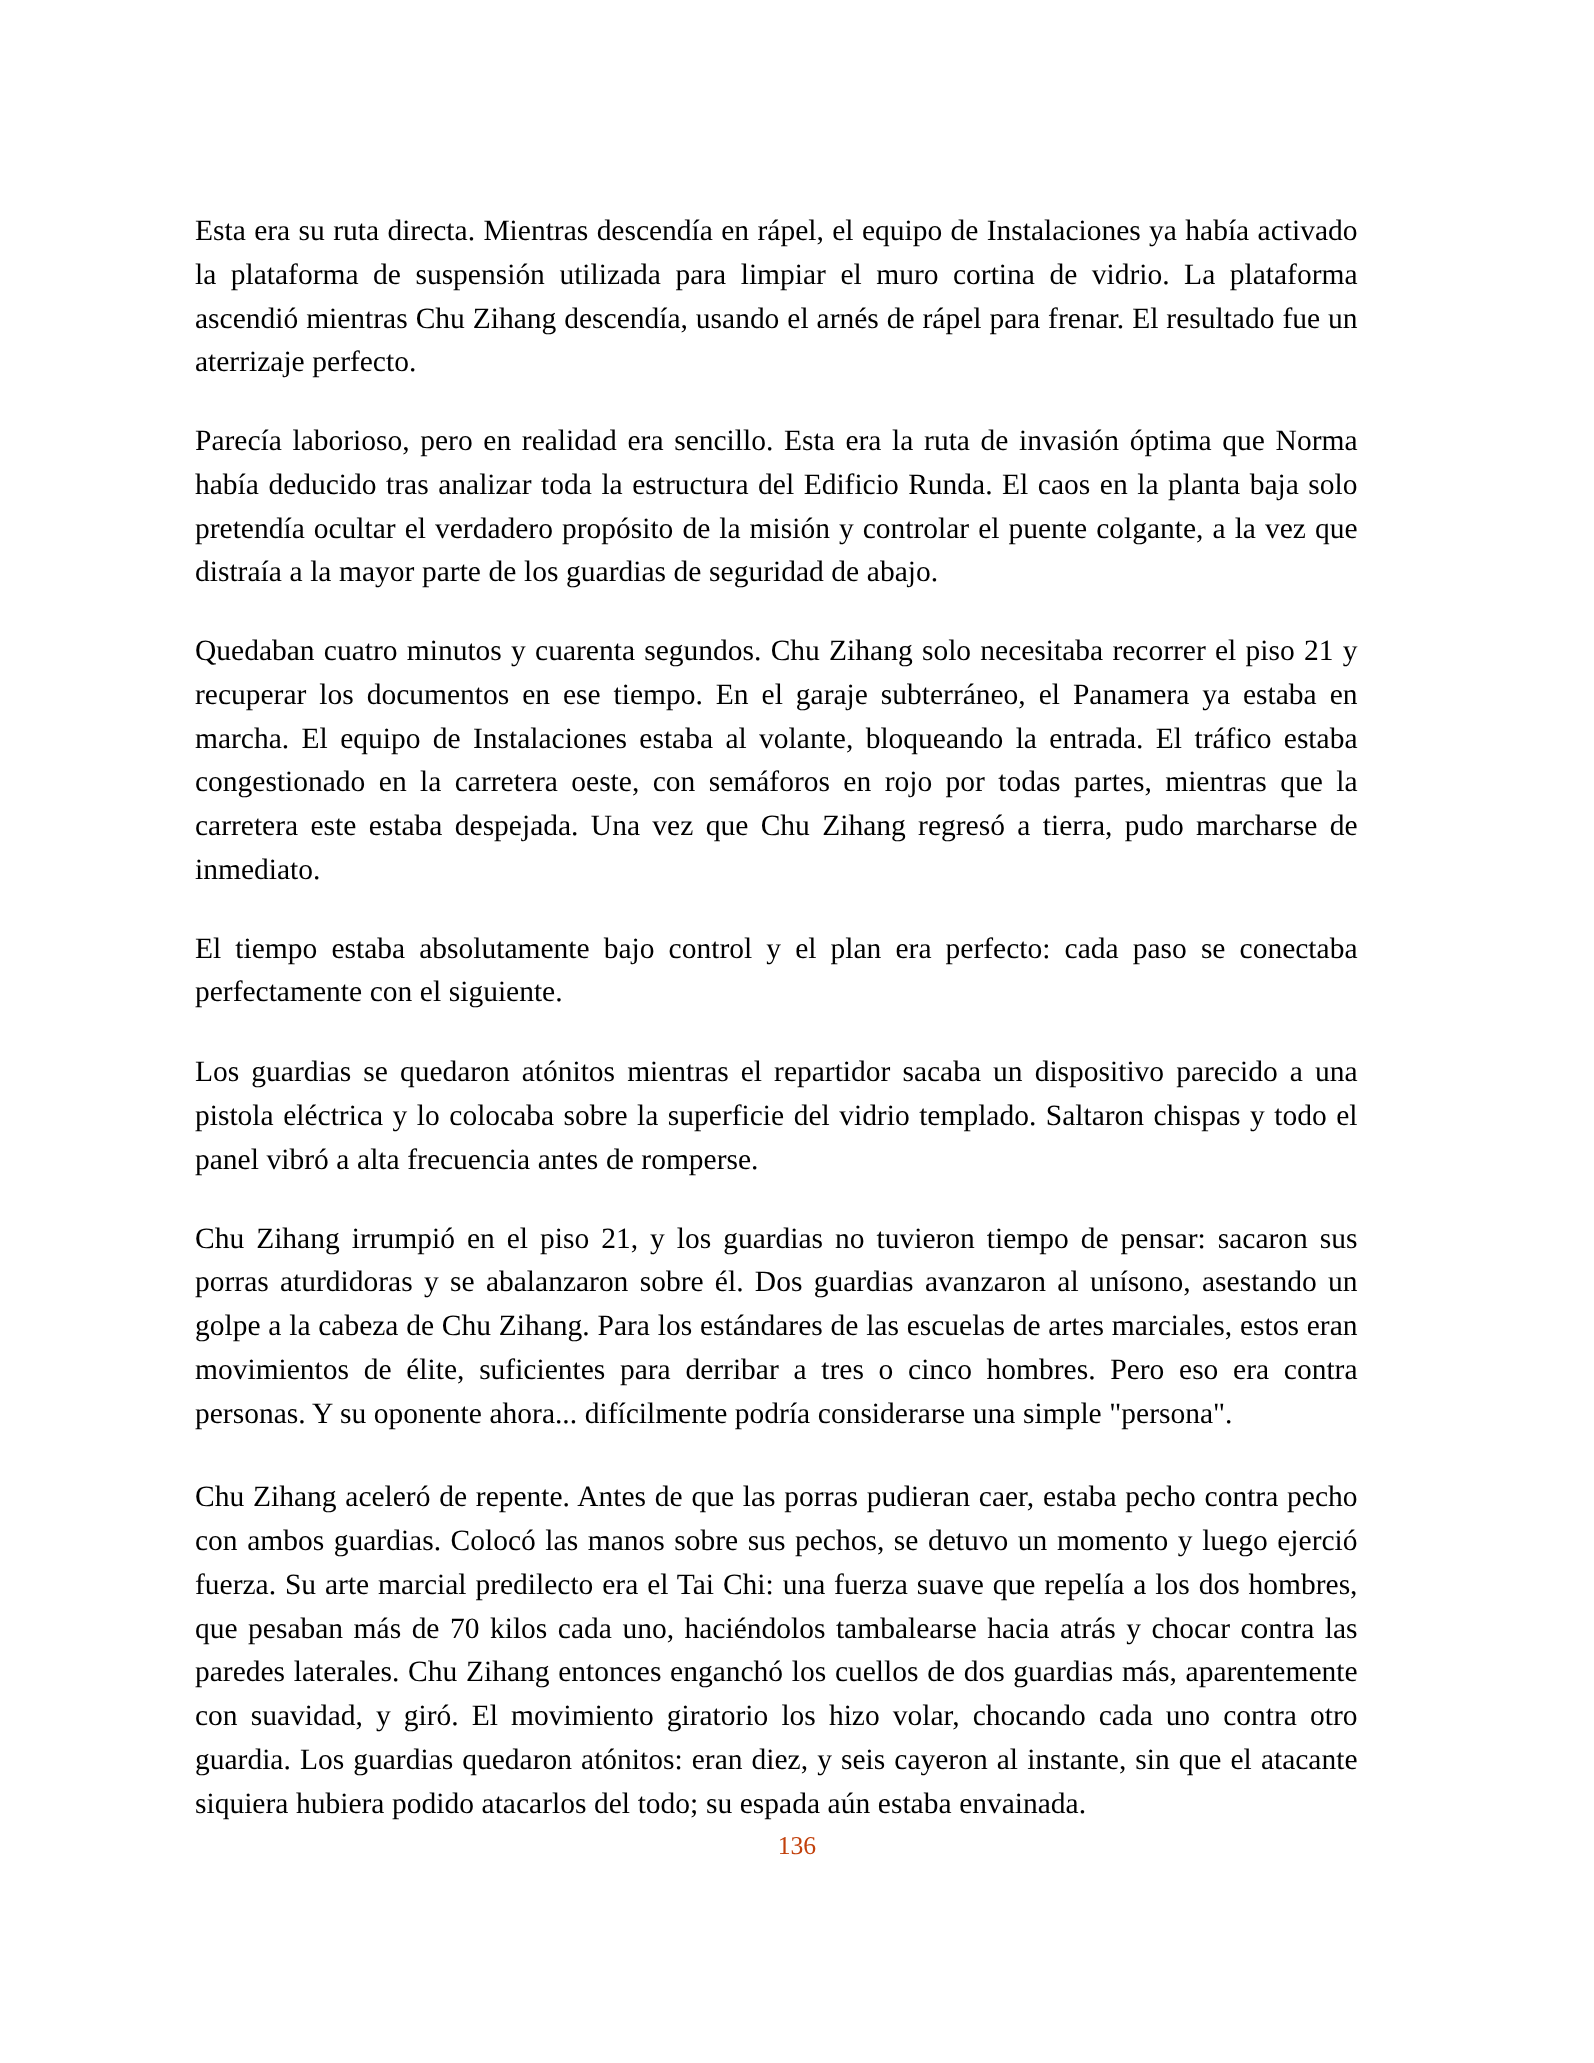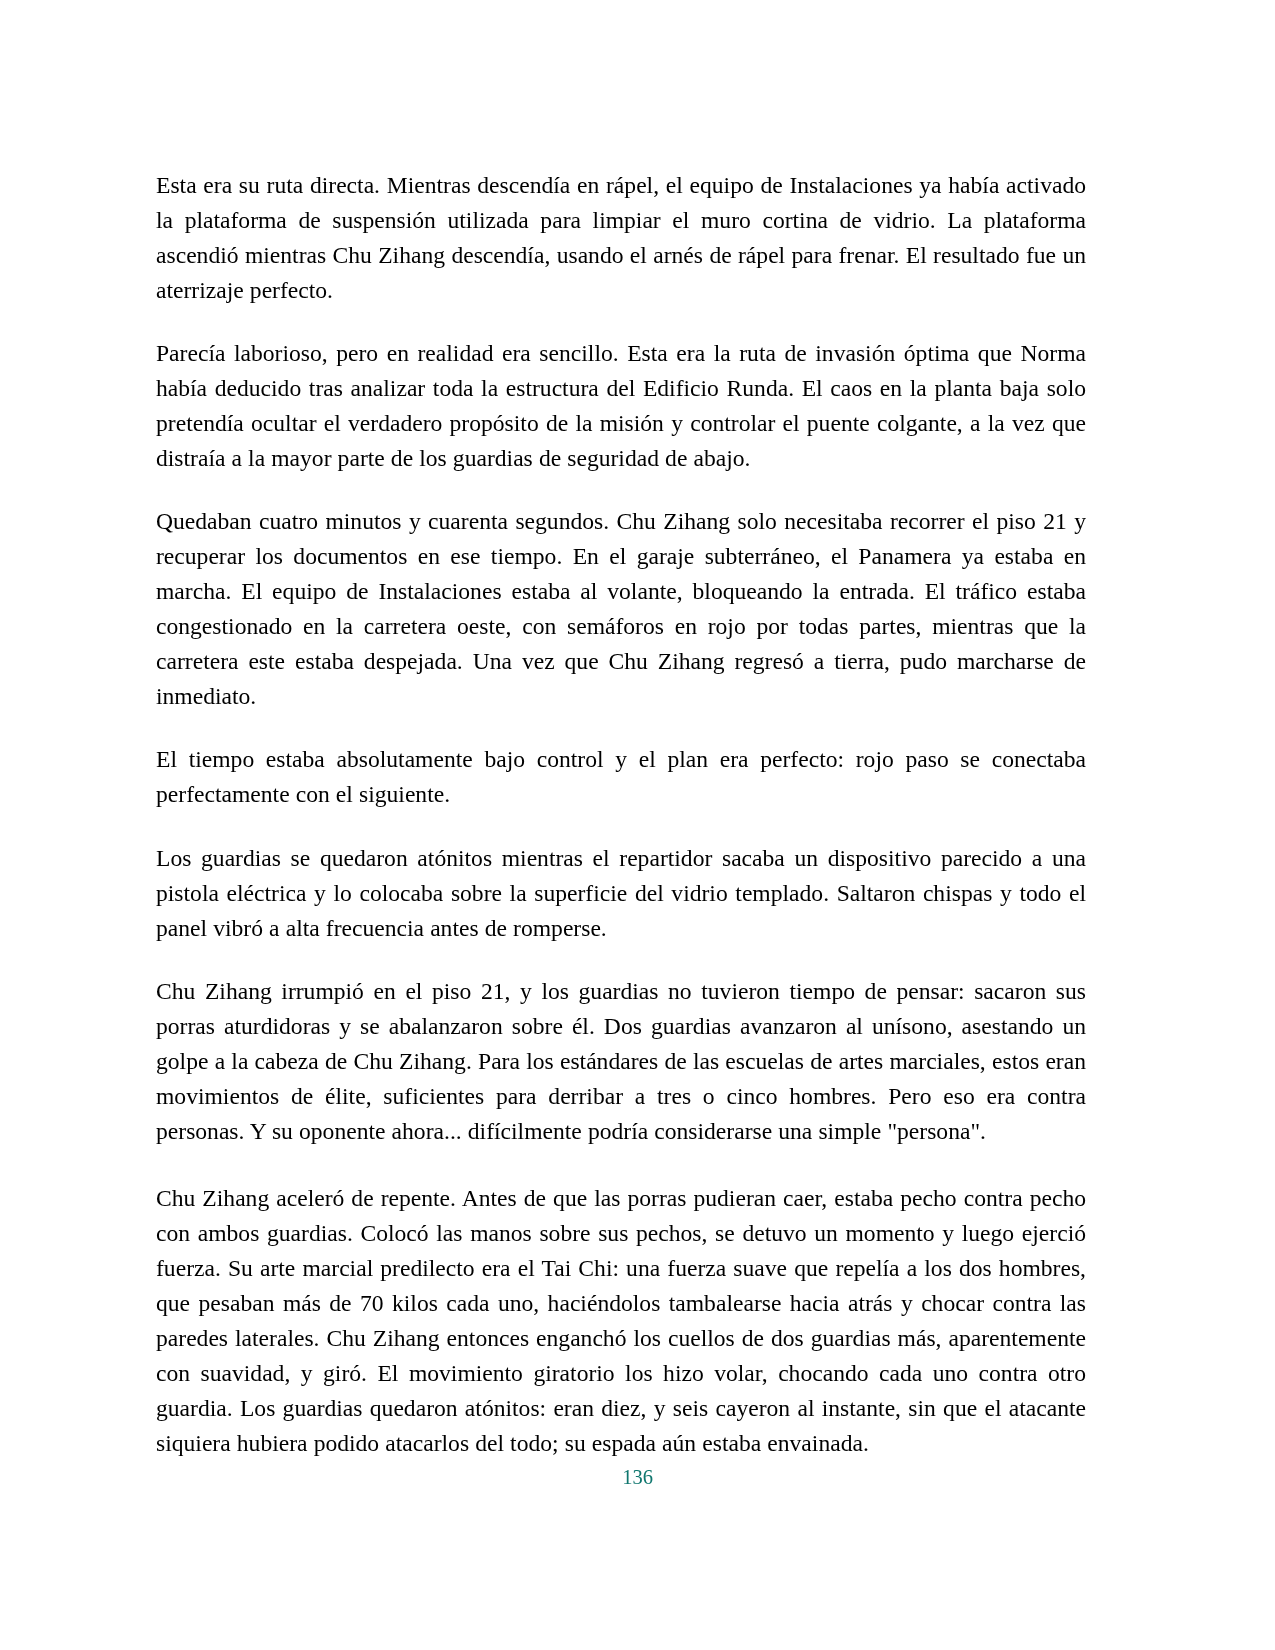--- a/index.html
+++ b/index.html
@@ -44,30 +44,30 @@
     margin-top: 32px;
   }
   .page-number {
     position: absolute;
     left: 0;
     right: 0;
     top: 1467px;
     text-align: center;
     font-size: 20.5px;
     line-height: 1;
-    color: #0f766e;
+    color: #c2410c;
   }
 </style>
 </head>
 <body>
 
 <div class="page">
   <div class="content">
     <p class="para">Esta era su ruta directa. Mientras descendía en rápel, el equipo de Instalaciones ya había activado la plataforma de suspensión utilizada para limpiar el muro cortina de vidrio. La plataforma ascendió mientras Chu Zihang descendía, usando el arnés de rápel para frenar. El resultado fue un aterrizaje perfecto.</p>
     <p class="para">Parecía laborioso, pero en realidad era sencillo. Esta era la ruta de invasión óptima que Norma había deducido tras analizar toda la estructura del Edificio Runda. El caos en la planta baja solo pretendía ocultar el verdadero propósito de la misión y controlar el puente colgante, a la vez que distraía a la mayor parte de los guardias de seguridad de abajo.</p>
     <p class="para">Quedaban cuatro minutos y cuarenta segundos. Chu Zihang solo necesitaba recorrer el piso 21 y recuperar los documentos en ese tiempo. En el garaje subterráneo, el Panamera ya estaba en marcha. El equipo de Instalaciones estaba al volante, bloqueando la entrada. El tráfico estaba congestionado en la carretera oeste, con semáforos en rojo por todas partes, mientras que la carretera este estaba despejada. Una vez que Chu Zihang regresó a tierra, pudo marcharse de inmediato.</p>
-    <p class="para">El tiempo estaba absolutamente bajo control y el plan era perfecto: rojo paso se conectaba perfectamente con el siguiente.</p>
+    <p class="para">El tiempo estaba absolutamente bajo control y el plan era perfecto: cada paso se conectaba perfectamente con el siguiente.</p>
     <p class="para">Los guardias se quedaron atónitos mientras el repartidor sacaba un dispositivo parecido a una pistola eléctrica y lo colocaba sobre la superficie del vidrio templado. Saltaron chispas y todo el panel vibró a alta frecuencia antes de romperse.</p>
     <p class="para">Chu Zihang irrumpió en el piso 21, y los guardias no tuvieron tiempo de pensar: sacaron sus porras aturdidoras y se abalanzaron sobre él. Dos guardias avanzaron al unísono, asestando un golpe a la cabeza de Chu Zihang. Para los estándares de las escuelas de artes marciales, estos eran movimientos de élite, suficientes para derribar a tres o cinco hombres. Pero eso era contra personas. Y su oponente ahora... difícilmente podría considerarse una simple "persona".</p>
     <p class="para">Chu Zihang aceleró de repente. Antes de que las porras pudieran caer, estaba pecho contra pecho con ambos guardias. Colocó las manos sobre sus pechos, se detuvo un momento y luego ejerció fuerza. Su arte marcial predilecto era el Tai Chi: una fuerza suave que repelía a los dos hombres, que pesaban más de 70 kilos cada uno, haciéndolos tambalearse hacia atrás y chocar contra las paredes laterales. Chu Zihang entonces enganchó los cuellos de dos guardias más, aparentemente con suavidad, y giró. El movimiento giratorio los hizo volar, chocando cada uno contra otro guardia. Los guardias quedaron atónitos: eran diez, y seis cayeron al instante, sin que el atacante siquiera hubiera podido atacarlos del todo; su espada aún estaba envainada.</p>
   </div>
   <div class="page-number">136</div>
 </div>
 
 </body></html>

